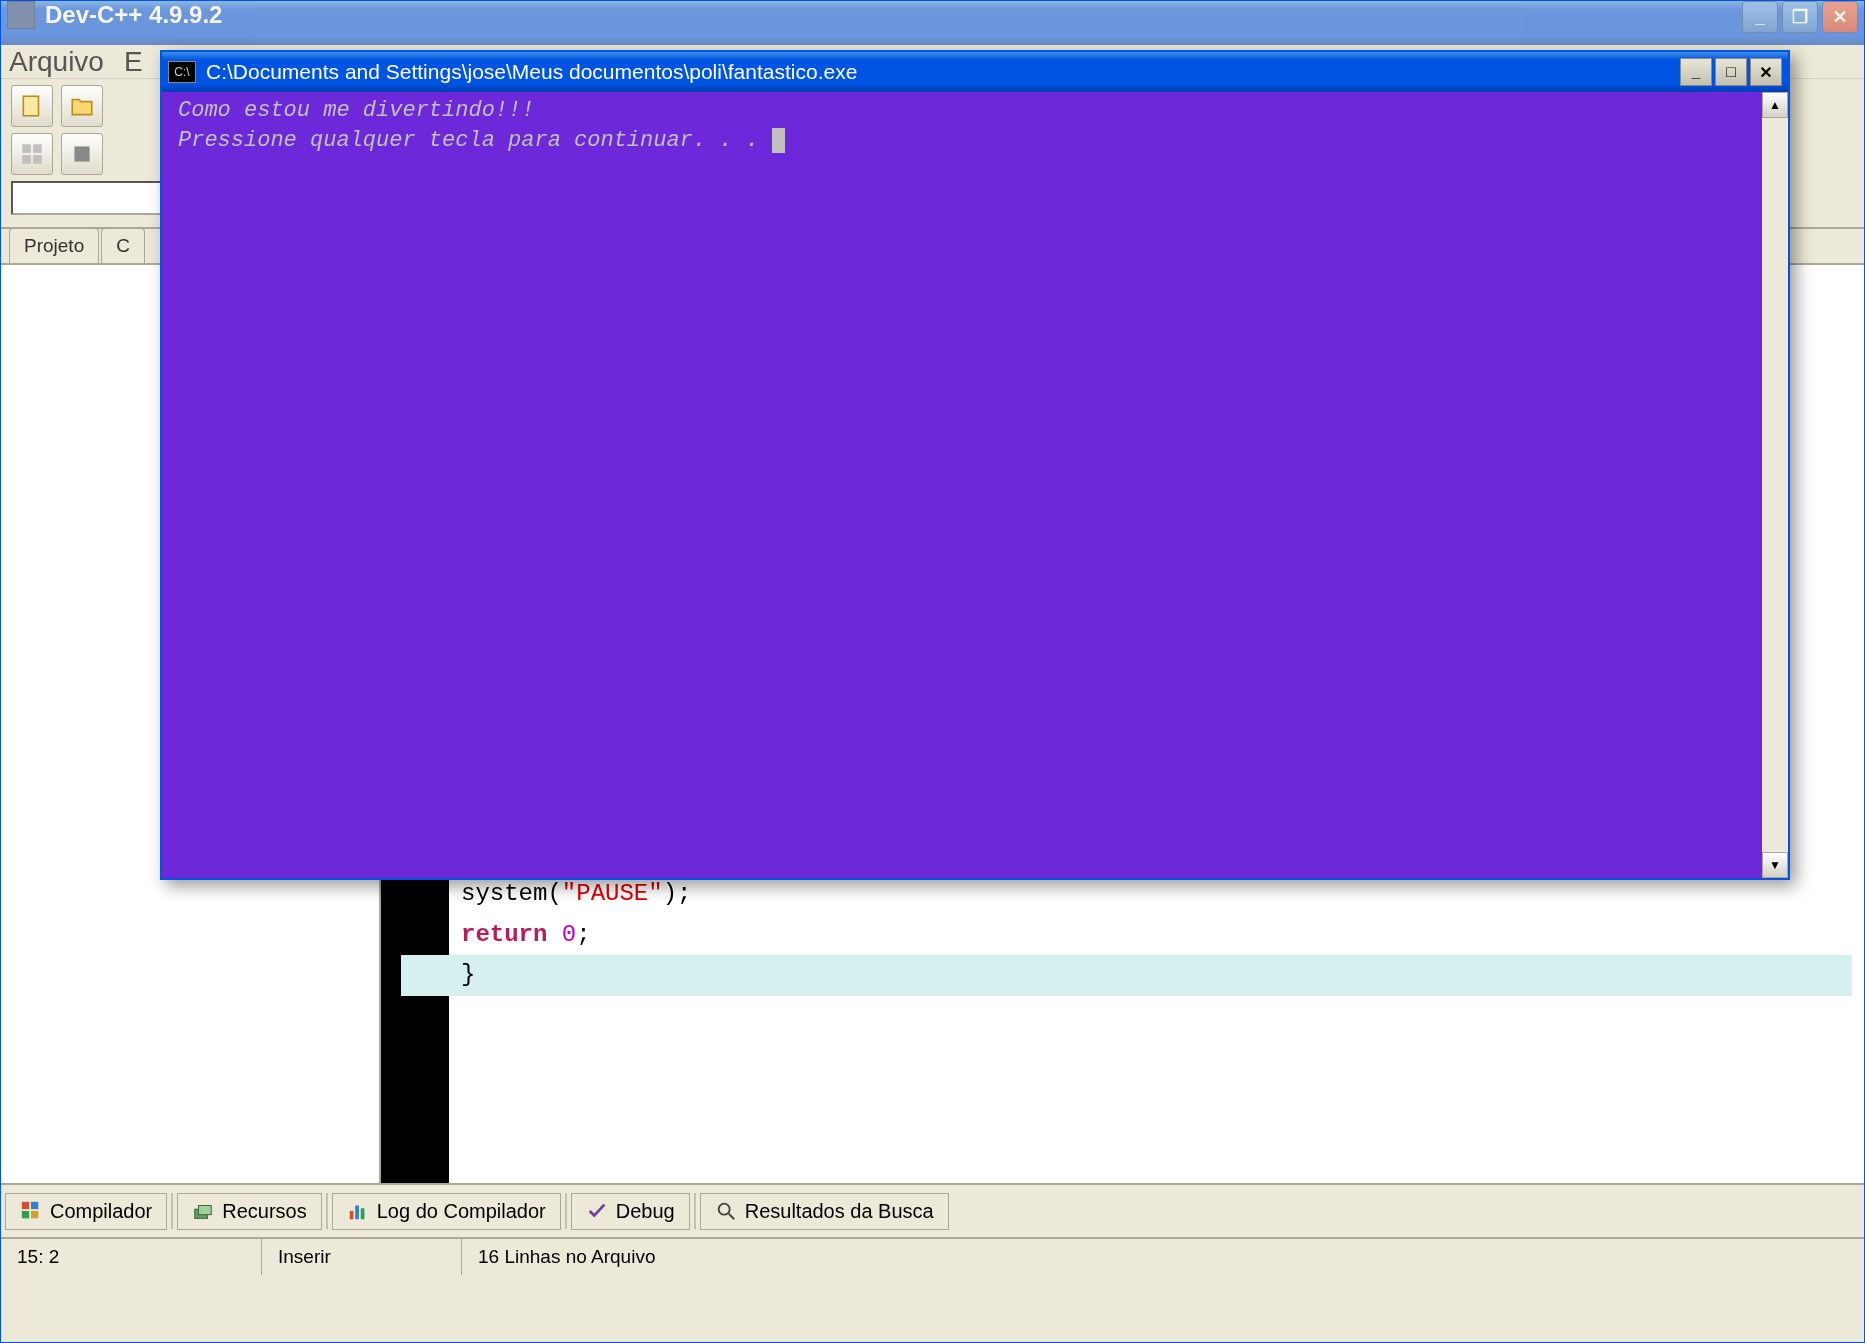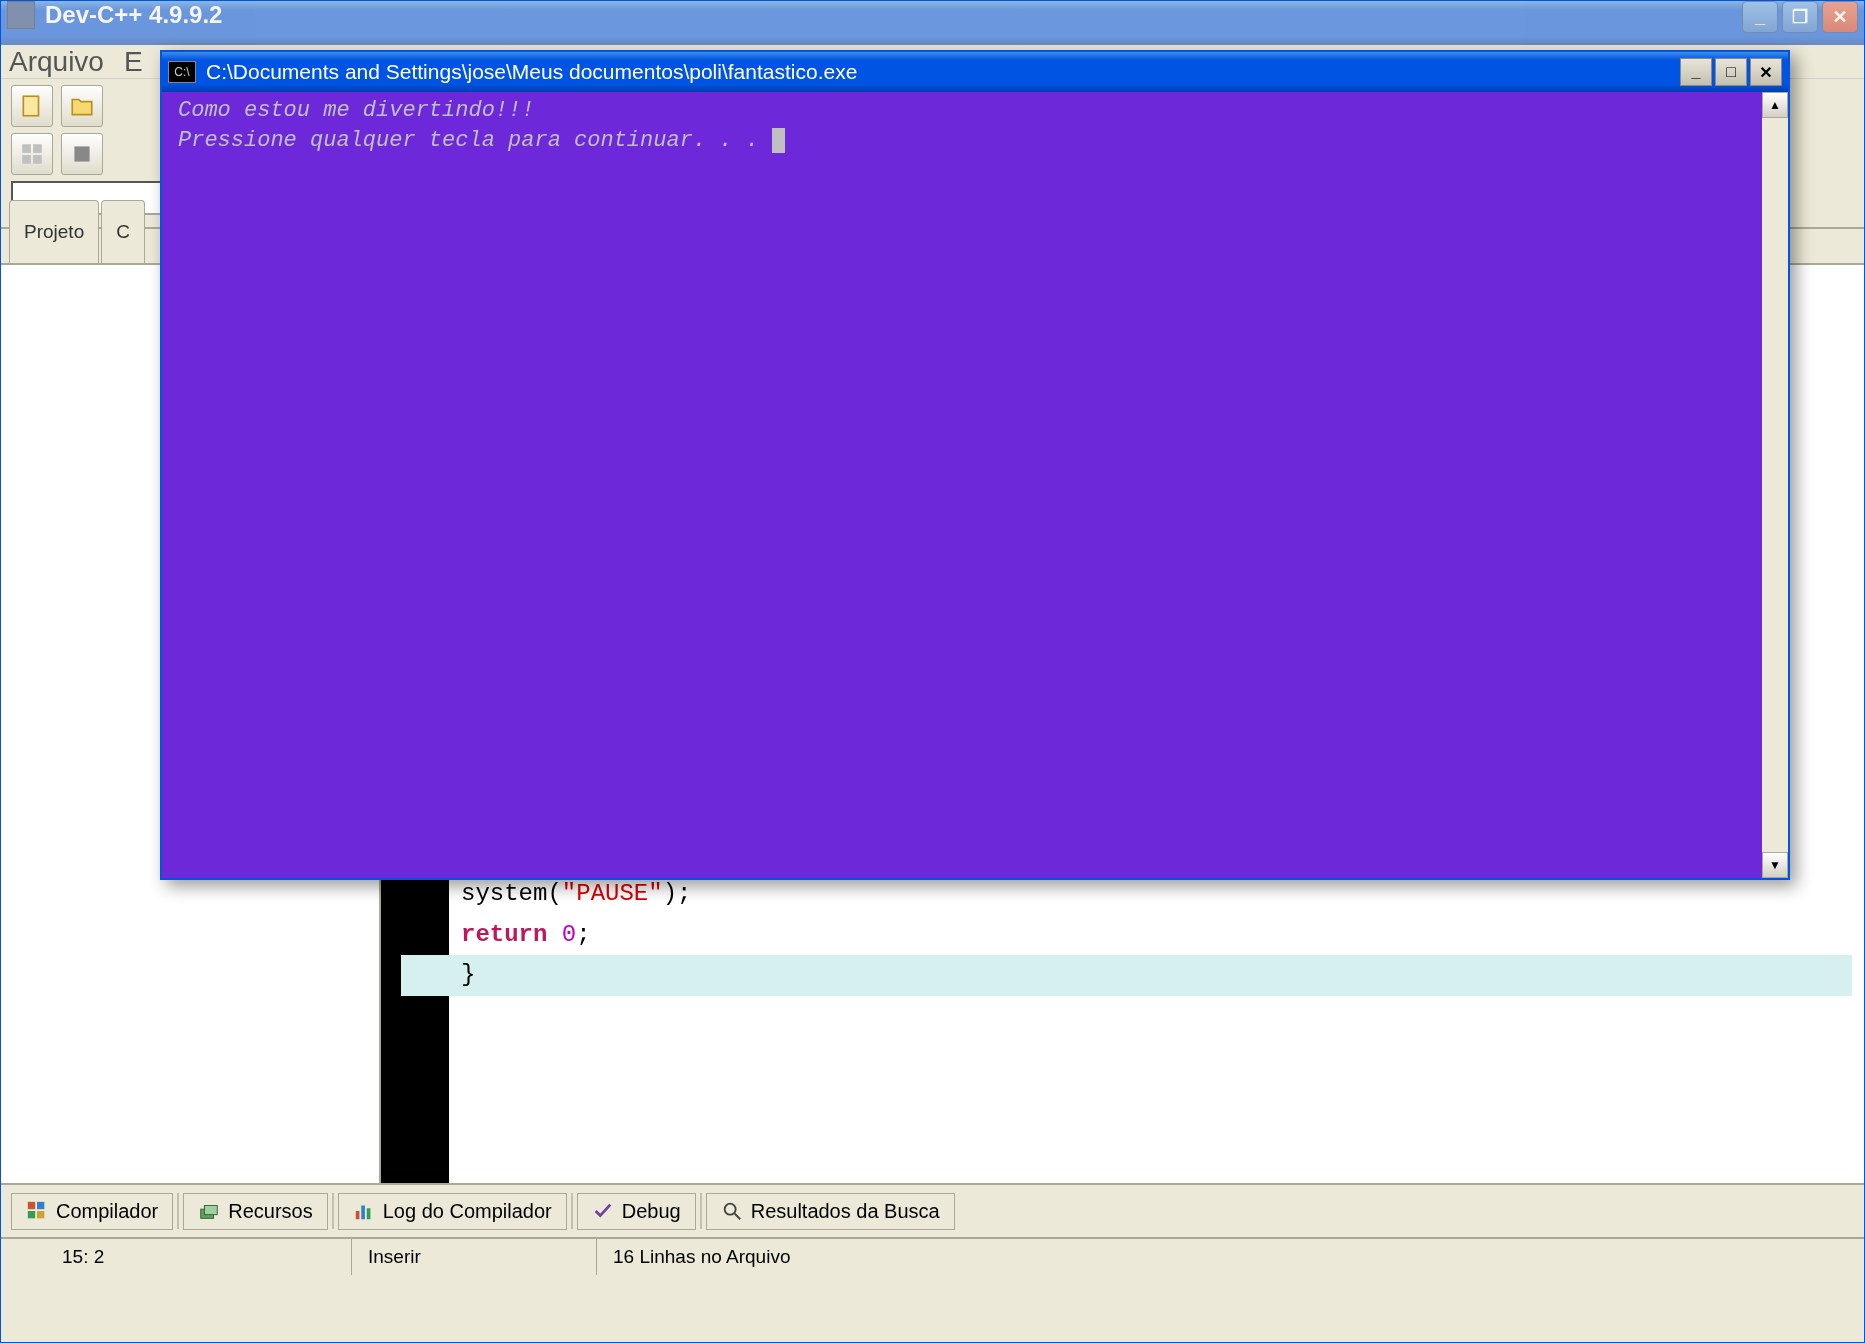--- a/index.html
+++ b/index.html
@@ -107,21 +107,21 @@
 
 .tabs-bar {
   height: 36px;
   background: #ece9d8;
   display: flex;
   align-items: flex-end;
   padding-left: 8px;
   border-bottom: 2px solid #aca899;
 }
 .tab {
-  padding: 20px 14px;
+  padding: 6px 14px;
   background: #ece9d8;
   border: 1px solid #aca899;
   border-bottom: none;
   border-radius: 4px 4px 0 0;
   font-size: 19px;
   color: #333;
   margin-right: 2px;
 }
 
 
@@ -157,21 +157,21 @@
 .kw { color: #be185d; font-weight: bold; font-family: Liberation Mono, monospace; }
 .str { color: #d00; }
 .num { color: #c000c0; }
 
 
 .bottom-tabs {
   height: 54px;
   background: #ece9d8;
   display: flex;
   align-items: center;
-  padding: 0 10px;
+  padding: 0 4px;
   gap: 4px;
   border-bottom: 2px solid #aca899;
 }
 .bottom-tab {
   display: flex;
   align-items: center;
   gap: 8px;
   padding: 6px 14px;
   border: 1px solid #aca899;
   background: #ece9d8;
@@ -187,21 +187,20 @@
   display: flex;
   align-items: center;
 }
 .status-cell {
   padding: 0 16px;
   border-left: 1px solid #aca899;
   height: 100%;
   display: flex;
   align-items: center;
   font-size: 19px;
-  margin-left: 45px;
 }
 .status-cell:first-child { border-left: none; }
 
 
 .console-window {
   position: absolute;
   left: 160px; top: 50px;
   width: 1630px; height: 830px;
   border: 2px solid #0054e3;
   background: #000;

